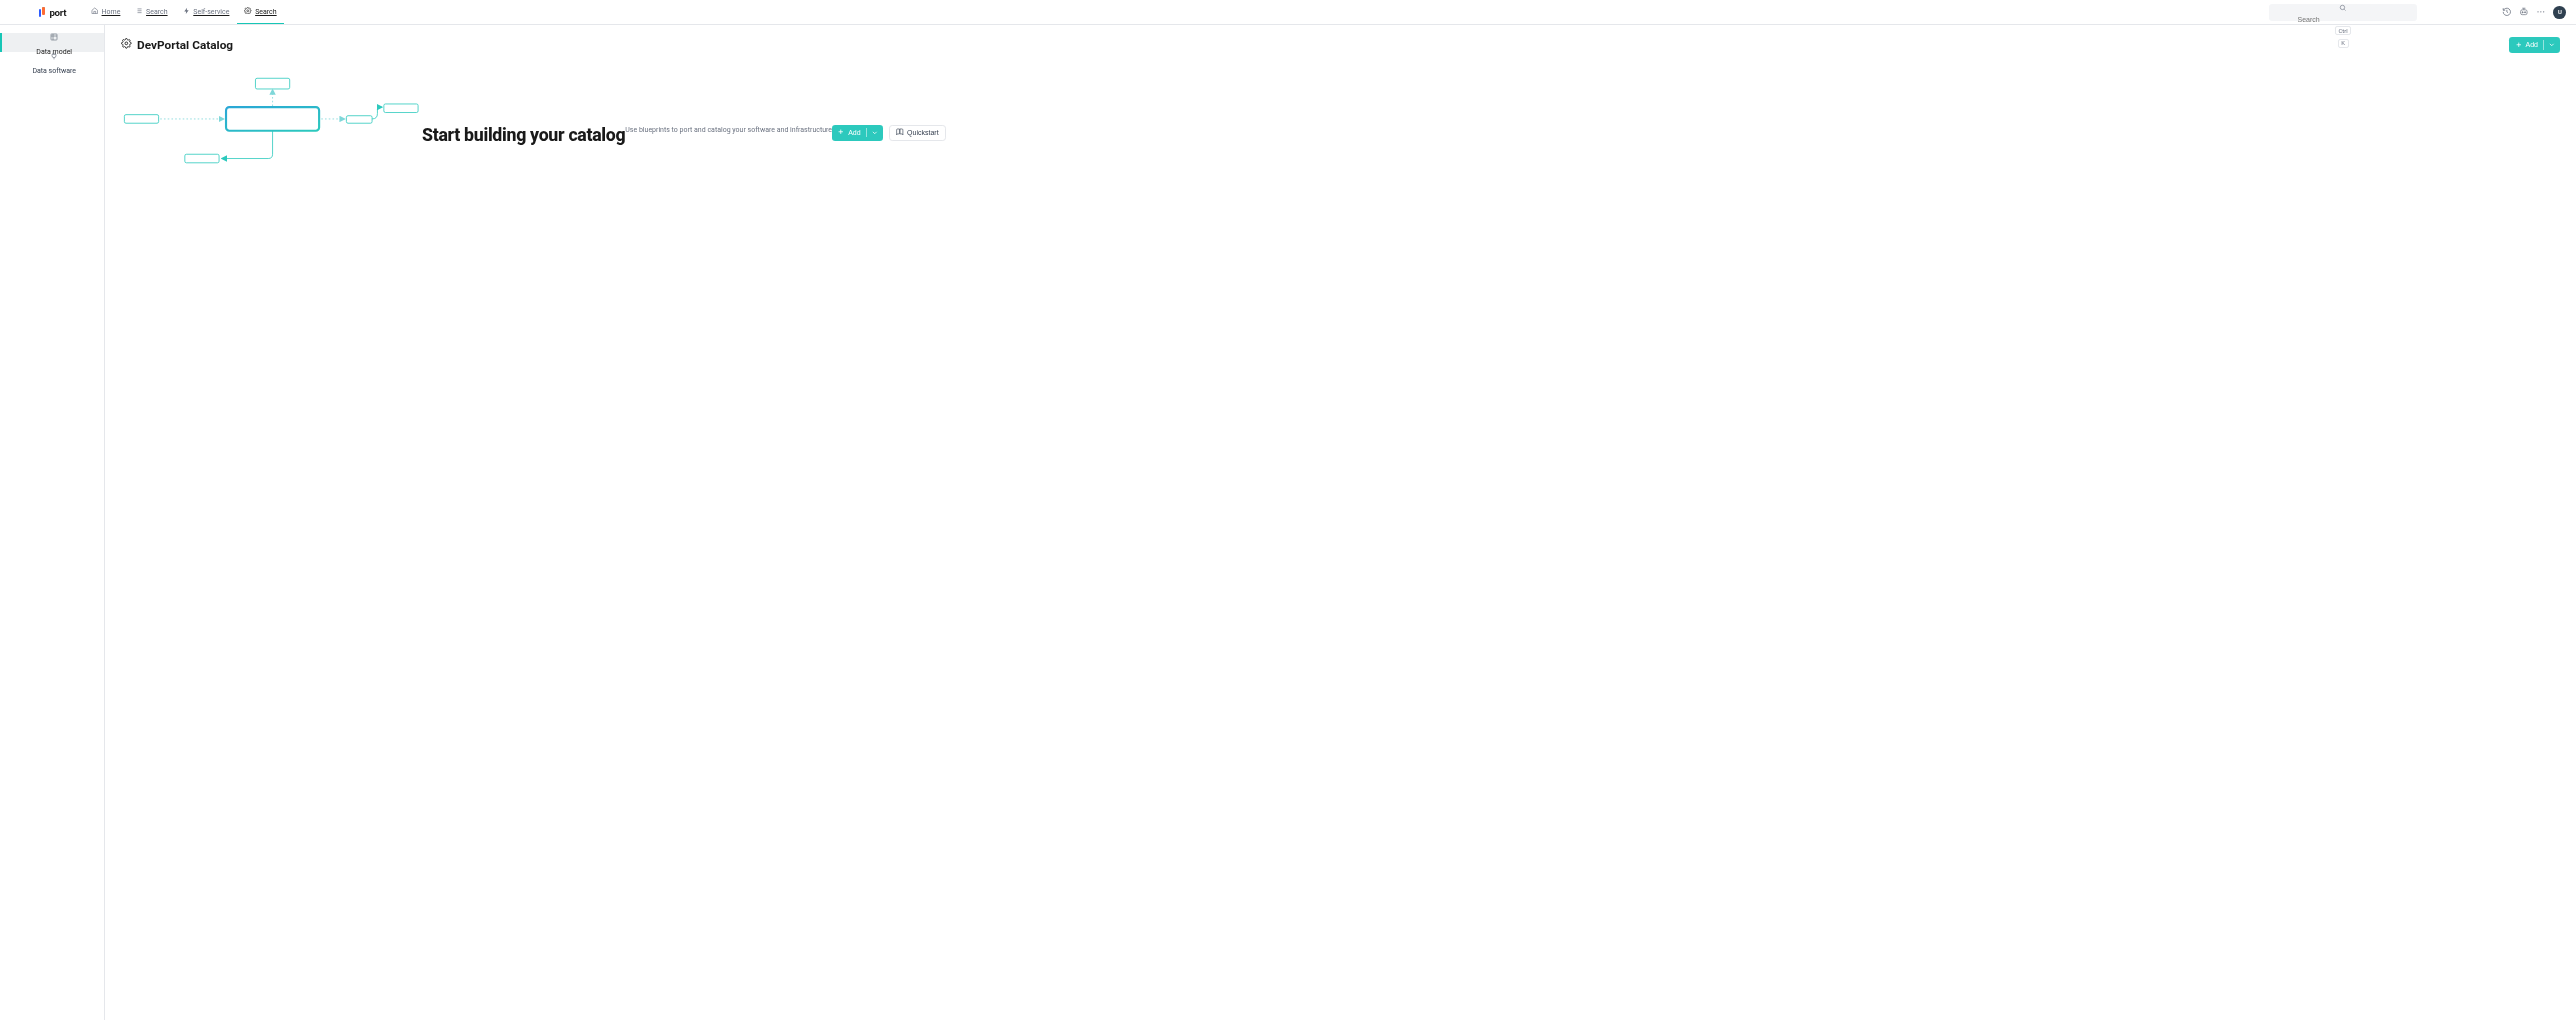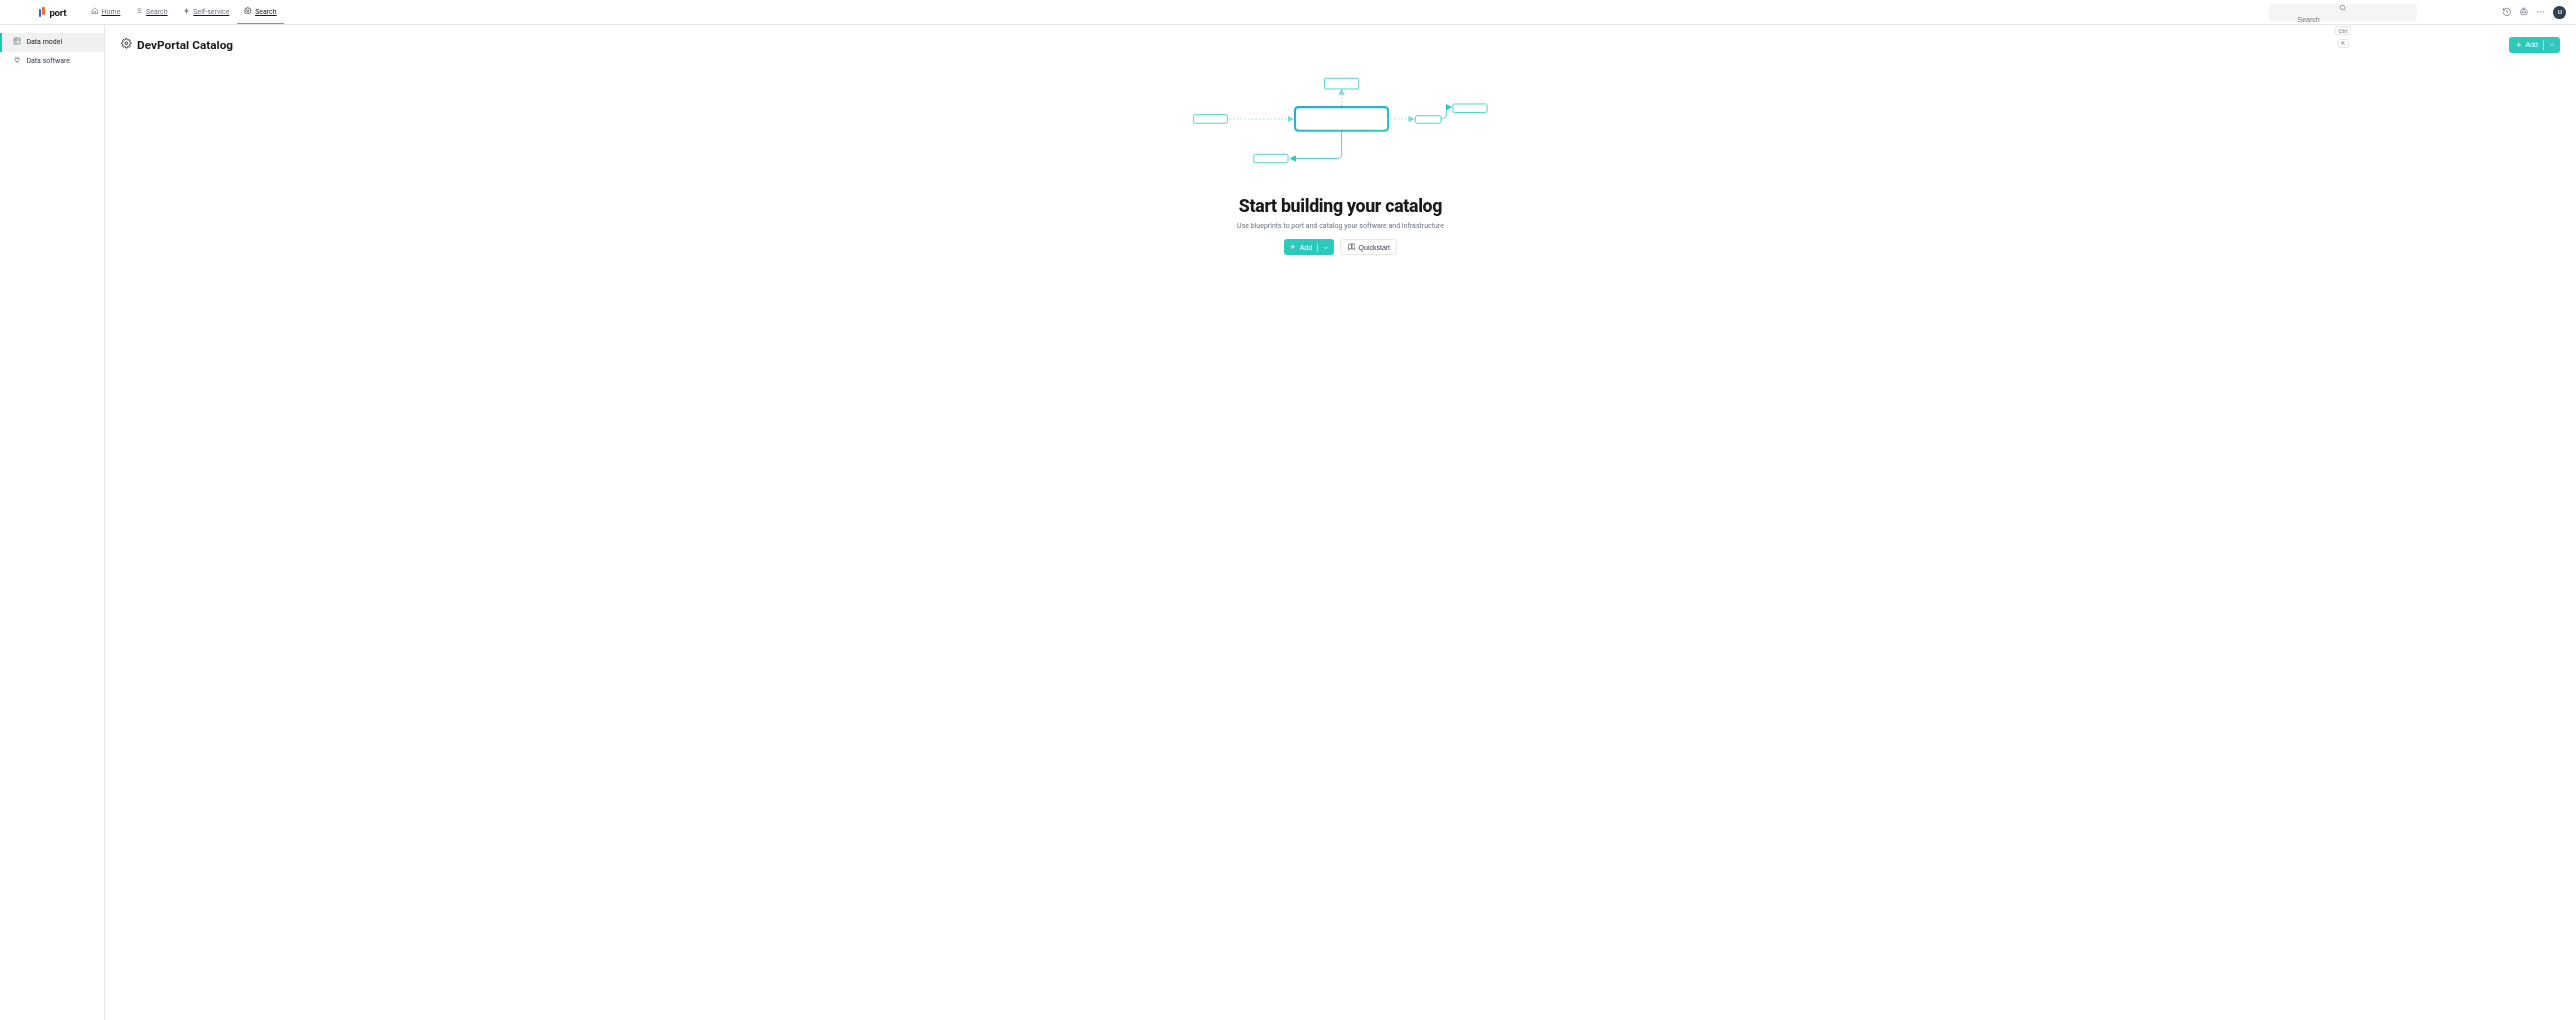--- a/index.html
+++ b/index.html
@@ -165,20 +165,21 @@
 .side-item {
   display: flex;
   align-items: center;
   gap: 5.4px;
   height: 19.3px;
   padding: 0 8.6px 0 13px;
   font-size: 7px;
   color: #374151;
   cursor: pointer;
   position: relative;
+  flex-direction: column;
 }
 .side-item svg { width: 8px; height: 8px; color: #6b7280; }
 .side-item.active {
   background: #eef0f2;
   color: #1a1a1a;
 }
 .side-item.active::before {
   content: "";
   position: absolute;
   left: 0;
@@ -235,21 +236,21 @@
   padding: 0 4.3px;
   display: flex;
   align-items: center;
 }
 .add-btn svg { width: 7.5px; height: 7.5px; }
 
 
 .empty {
   margin-top: 21.5px;
   display: flex;
-  flex-direction: column;
+  flex-direction: row;
   align-items: center;
   text-align: center;
 }
 .diagram {
   width: 301px;
   height: 107px;
 }
 .empty h1 {
   margin-top: 15px;
   font-size: 17.7px;

